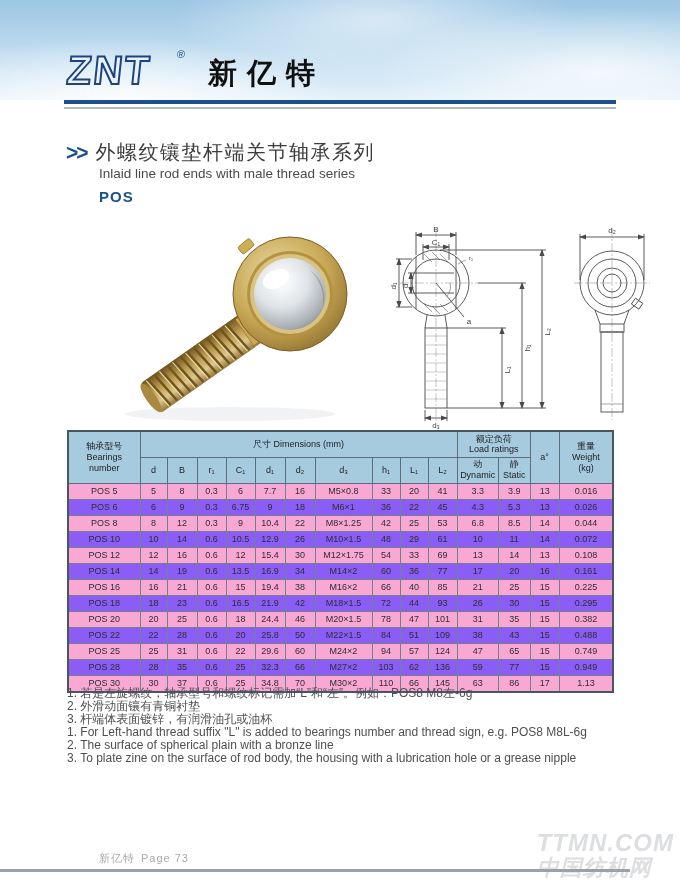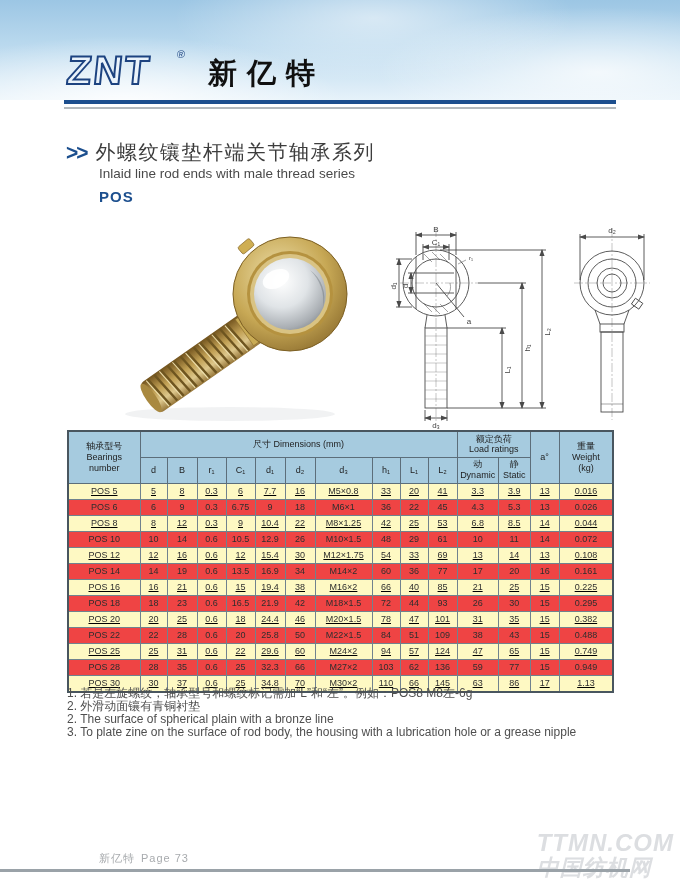--- a/index.html
+++ b/index.html
@@ -37,22 +37,22 @@
   table.spec th, table.spec td {
     border:1px solid #70828e; text-align:center; vertical-align:middle;
     font-size:9px; color:#2e2e2e; padding:0; overflow:hidden; white-space:nowrap;
   }
   table.spec thead th { background:#a6cbdf; font-weight:normal; color:#1e1e1e; border-color:#5c6e7a; }
   .hl { line-height:1.18; font-size:9px; }
   .hl-big { font-size:10px; }
   thead tr.h1 th { height:26px; }
   thead tr.h2 th { height:26px; }
   tbody td { height:15px; line-height:15px; }
-  tbody tr.odd  { background:#fef9c3;text-decoration:underline; }
-  tbody tr.even { background:#ef4444; }
+  tbody tr.odd  { background:#f9a8d4; }
+  tbody tr.even { background:#8b5cf6; }
   
   .notes { position:absolute; left:67px; top:687px; width:540px; font-size:12px; color:#4f4f4f; line-height:13px; }
   
   .watermark { position:absolute; right:6px; top:831px; text-align:left; color:rgba(185,190,196,0.5);
                font-weight:bold; font-style:italic; line-height:1.0; letter-spacing:1px; }
   .wm1 { font-size:24px; } .wm2 { font-size:22px; margin-top:2px; }
   .footer-text { position:absolute; left:99px; top:851px; font-size:11px; color:#a8abae; letter-spacing:1px; }
   .footer-text .pg { margin-left:6px; }
   .footer-rule { position:absolute; left:0; top:869px; width:630px; height:3px; background:#9aa2a8; }
   svg text { font-family:"Liberation Sans", sans-serif; }
@@ -535,20 +535,22 @@
             <td>17</td>
             <td>1.13</td>
           </tr>
         </tbody>
     </table>
   </div>
 
   <div class="notes">
     <div>1. 若是左旋螺纹，轴承型号和螺纹标记需加“L”和“左”。例如：POS8 M8左-6g</div>
     <div>2. 外滑动面镶有青铜衬垫</div>
+    <div>3. 杆端体表面镀锌，有润滑油孔或油杯</div>
+    <div>1. For Left-hand thread suffix "L" is added to bearings number and thread sign, e.g. POS8 M8L-6g</div>
     <div>2. The surface of spherical plain with a bronze line</div>
     <div>3. To plate zine on the surface of rod body, the housing with a lubrication hole or a grease nipple</div>
   </div>
 
   <div class="watermark">
     <div class="wm1">TTMN.COM</div>
     <div class="wm2">中国纺机网</div>
   </div>
   <div class="footer-text">
     <span>新亿特</span><span class="pg">Page 73</span>

